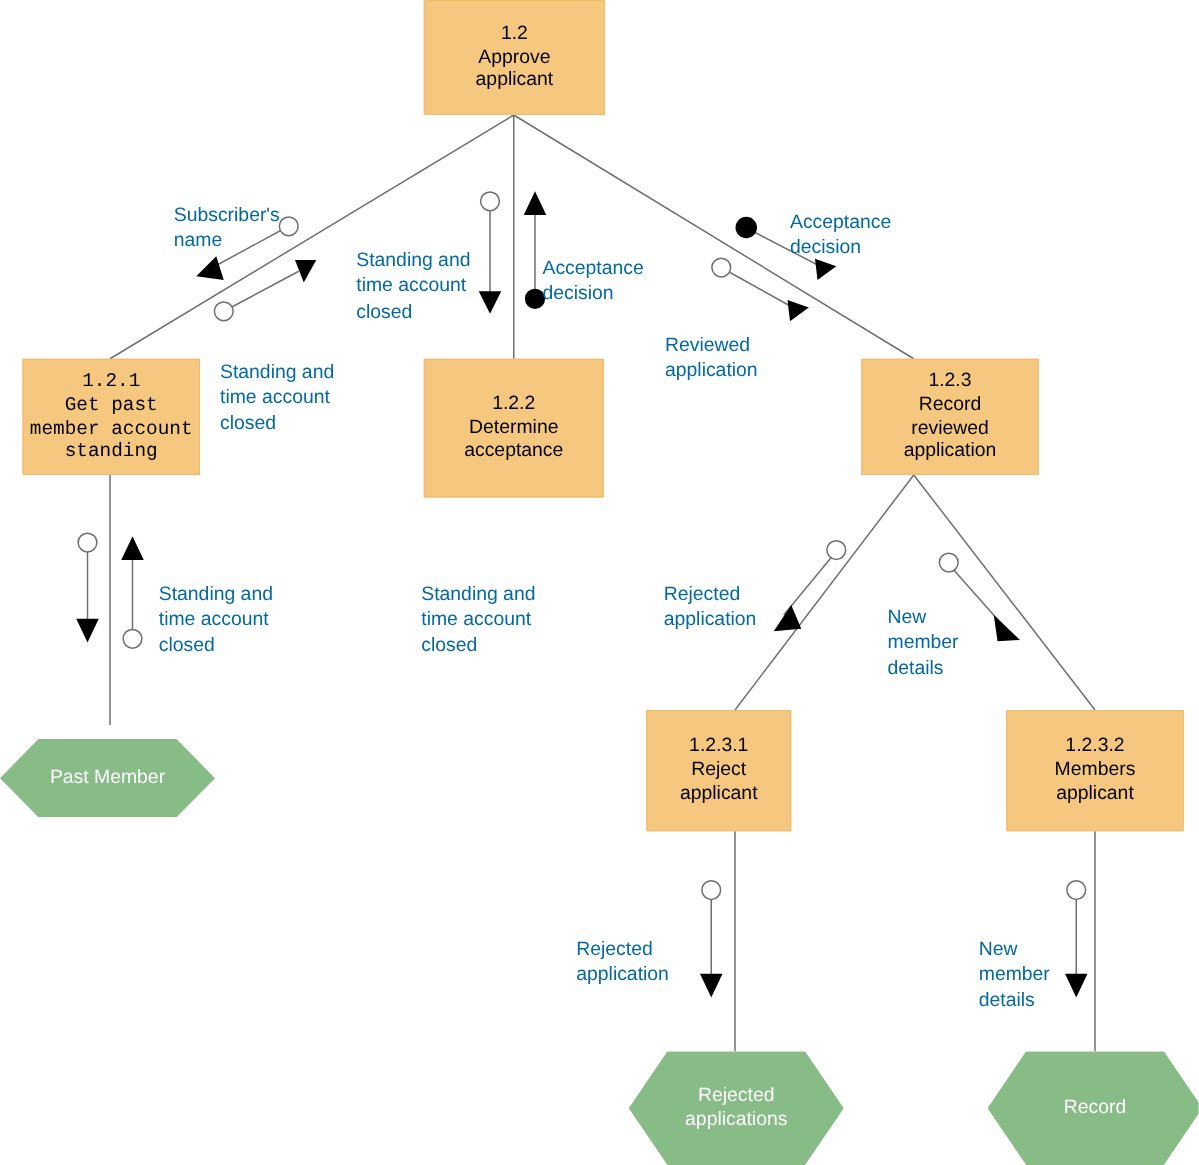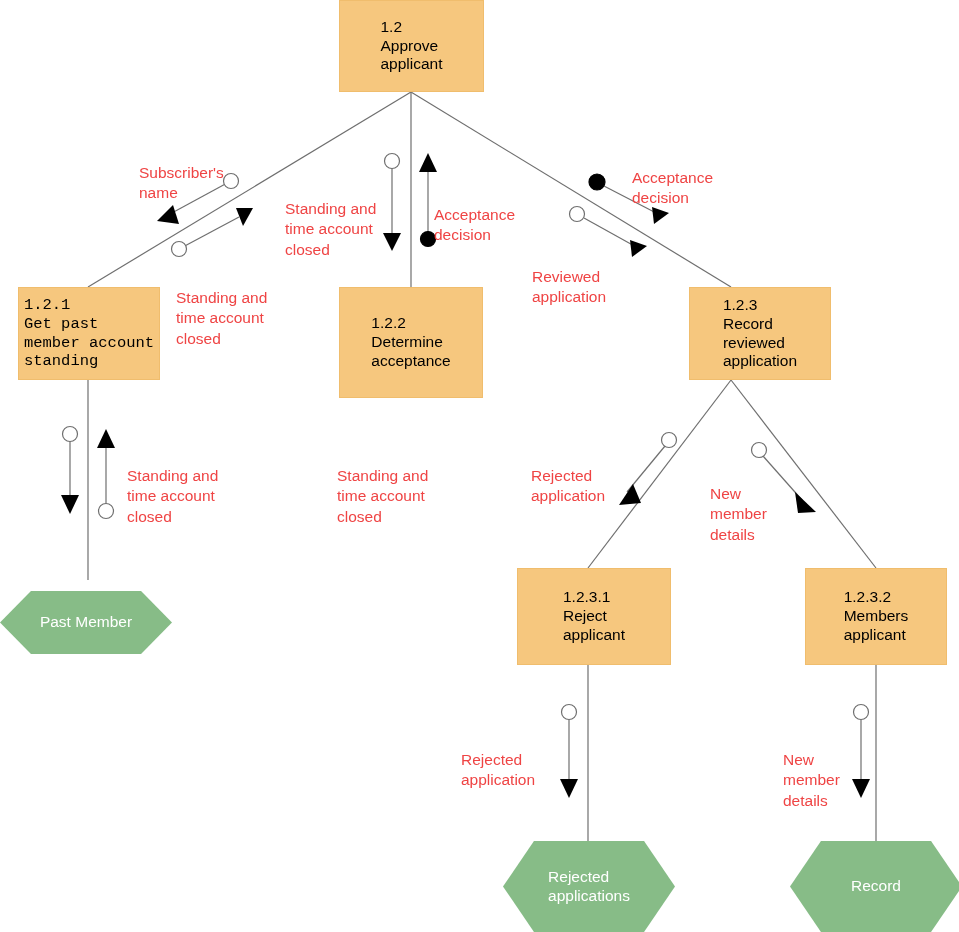--- a/index.html
+++ b/index.html
@@ -25,21 +25,21 @@
     width: 959px;
     height: 932px;
     pointer-events: none;
   }
   .node {
     position: absolute;
     box-sizing: border-box;
     display: flex;
     align-items: center;
     justify-content: center;
-    text-align: left;
+    text-align: center;
     line-height: 1.22;
     font-size: 15.5px;
     color: #000000;
     white-space: pre-line;
     z-index: 3;
   }
   .process {
     background: #f6c77e;
     border: 1px solid #f0bd6d;
   }
@@ -52,21 +52,21 @@
     position: absolute;
     left: 0; top: 0;
     width: 100%; height: 100%;
     background: #87bc87;
     clip-path: polygon(18% 0%, 82% 0%, 100% 50%, 82% 100%, 18% 100%, 0% 50%);
     z-index: -1;
   }
   .flow-label {
     position: absolute;
     font-size: 15.5px;
-    color: #ef4444;
+    color: #0369a1;
     line-height: 1.33;
     white-space: pre-line;
     z-index: 4;
   }
 </style>
 </head>
 <body>
 
 <div id="canvas">
 
@@ -192,21 +192,21 @@
 acceptance</span>
   </div>
 
   <div class="node process" style="left:660px; top:287px; width:142px; height:93px;margin-left:29px;">
     <span>1.2.3
 Record
 reviewed
 application</span>
   </div>
 
-  <div class="node process" style="left:517px; top:568px; width:154px; height:97px;">
+  <div class="node process" style="left:517px; top:568px; width:116px; height:97px;">
     <span>1.2.3.1
 Reject
 applicant</span>
   </div>
 
   <div class="node process" style="left:805px; top:568px; width:142px; height:97px;">
     <span>1.2.3.2
 Members
 applicant</span>
   </div>

